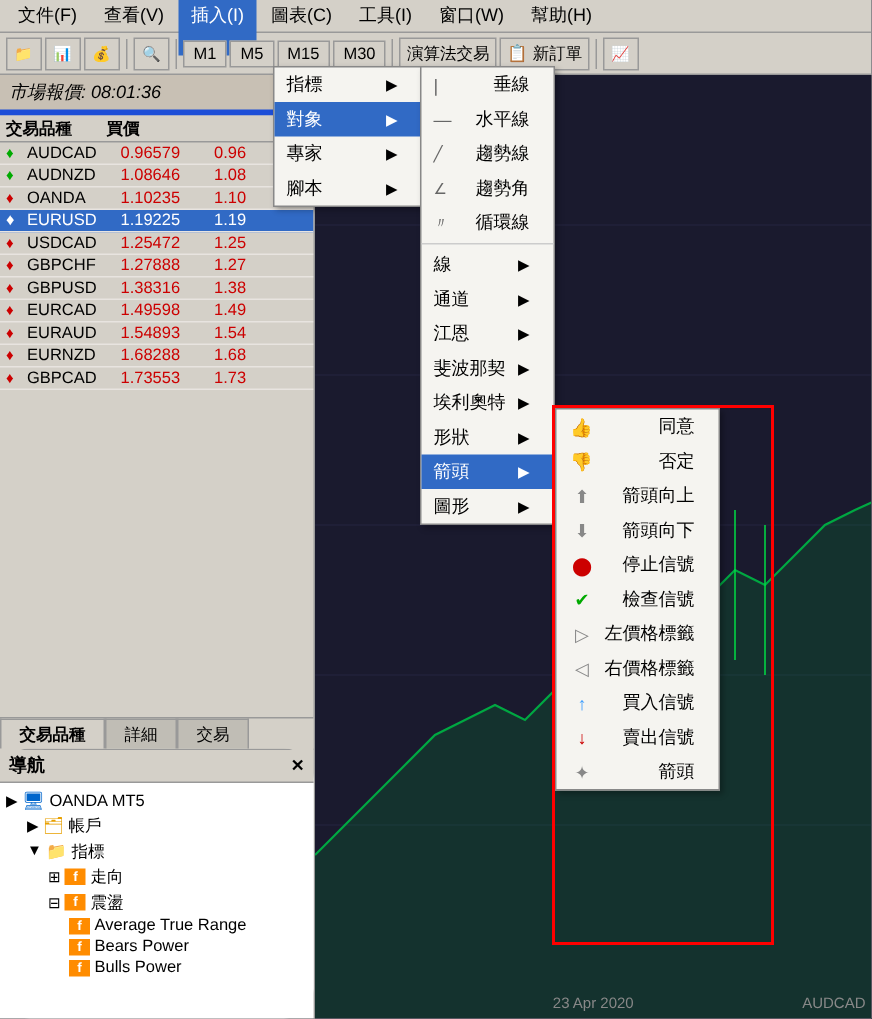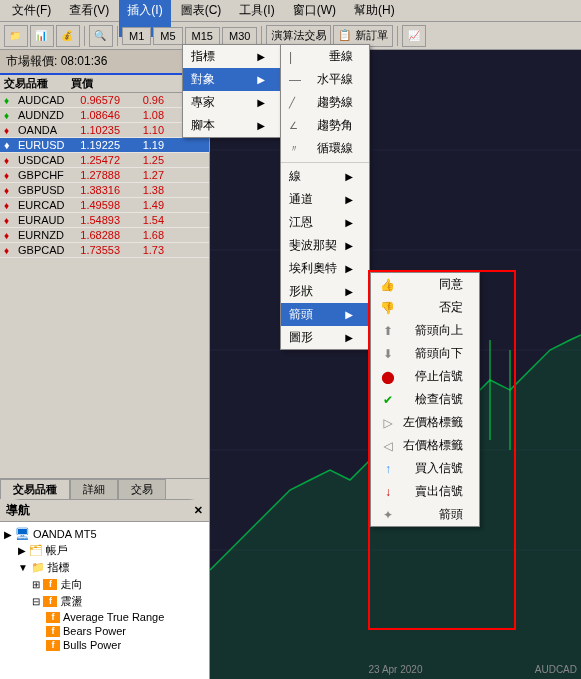--- a/index.html
+++ b/index.html
@@ -86,21 +86,22 @@
       background: #d4d0c8;
       border-right: 1px solid #999;
       display: flex;
       flex-direction: column;
     }
 
     .market-time {
       background: #c8c0b4;
       padding: 3px 6px;
       font-size: 12px;
-      border-bottom: 2px solid #1d4ed8;
+      border-bottom: 4px solid #1d4ed8;
+      font-style: italic;
     }
 
     .symbol-header {
       display: grid;
       grid-template-columns: 1fr 1fr 1fr;
       background: #d4d0c8;
       border-bottom: 1px solid #999;
       padding: 1px 4px;
       font-size: 11px;
       font-weight: bold;

